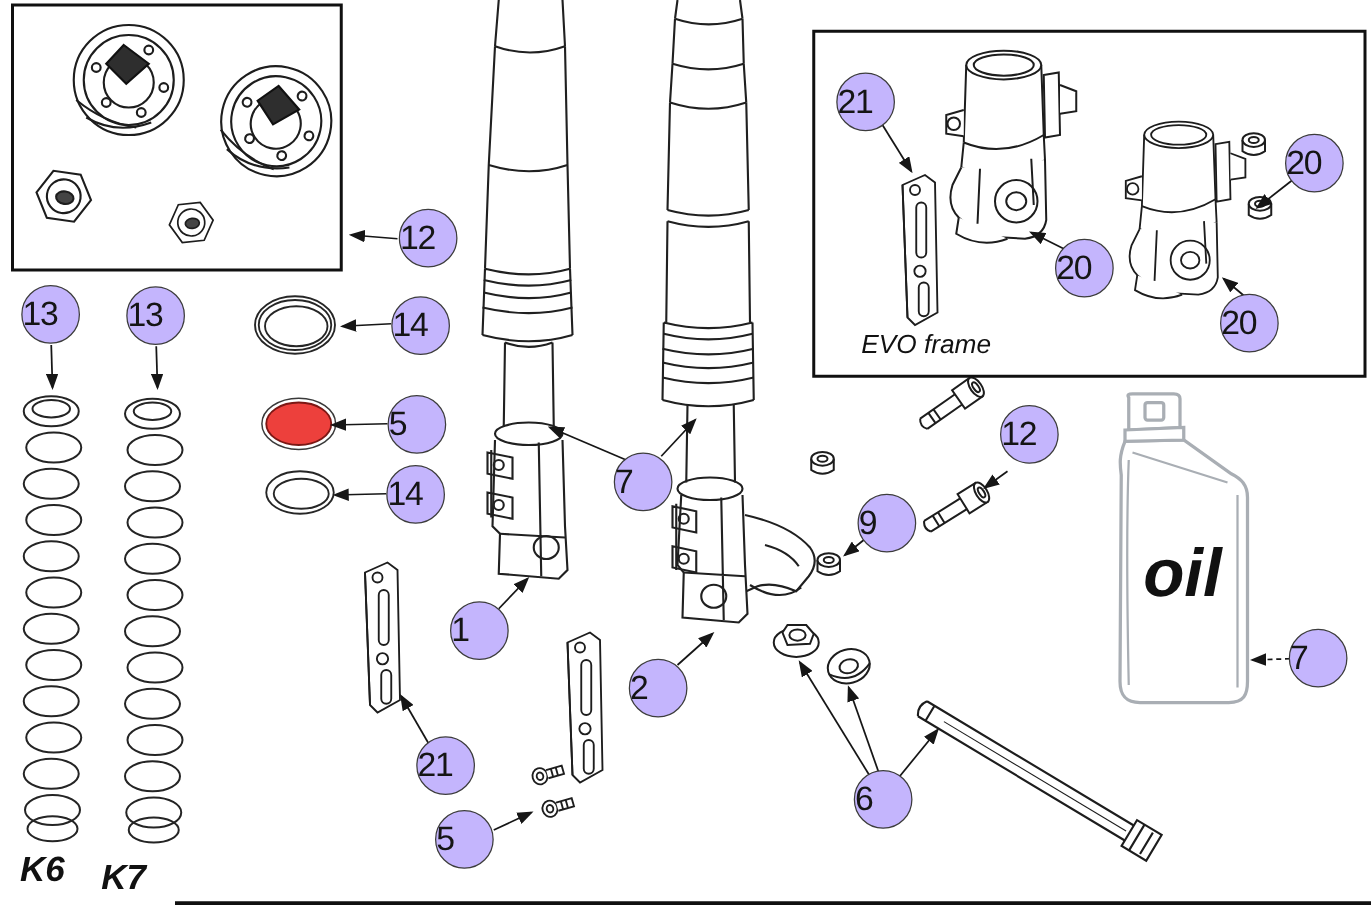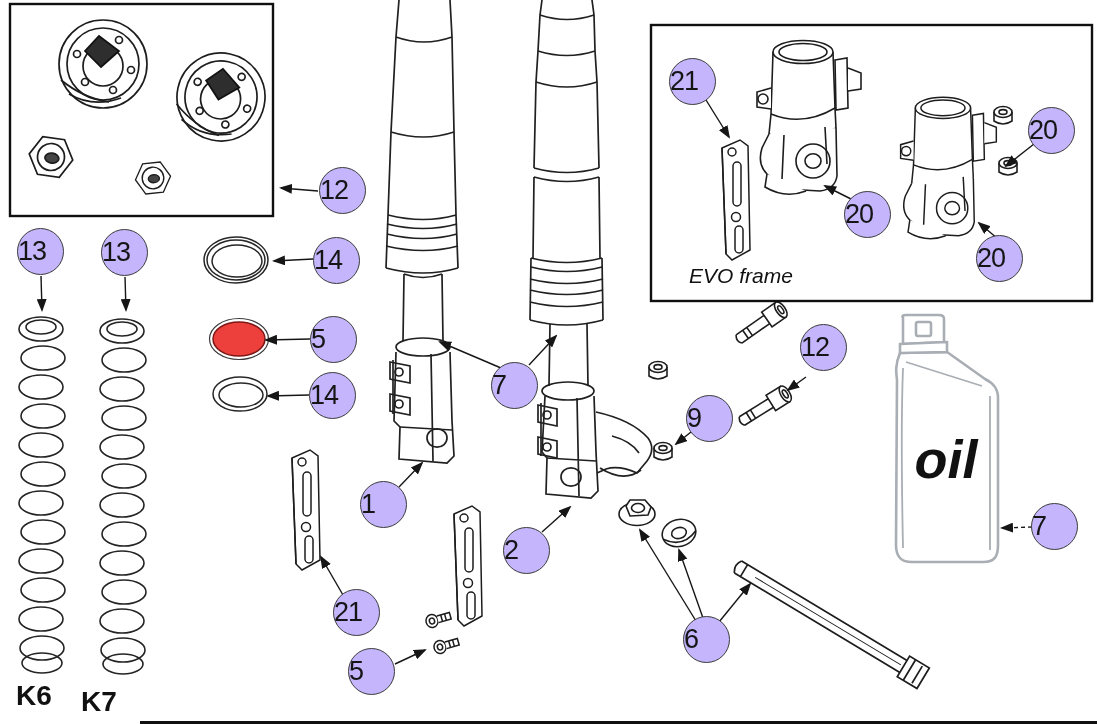--- a/index.html
+++ b/index.html
@@ -2,21 +2,21 @@
 <html><head>
 <meta charset="utf-8">
 <style>
   html,body{margin:0;padding:0;background:#fff;}
   .stage{position:relative;width:1097px;height:724px;background:#fff;overflow:hidden;
          font-family:"Liberation Sans",sans-serif;color:#111;}
   .stage svg{position:absolute;left:0;top:0;}
   .callout{position:absolute;width:47px;height:47px;border:1.4px solid #3c3c3c;border-radius:50%;
            background:#c4b5fd;display:flex;align-items:center;justify-content:flex-start;
            font-size:27px;color:#151515;letter-spacing:-1px;z-index:5;box-sizing:border-box;}
-  .lbl{position:absolute;z-index:4;white-space:nowrap;color:#111;}
+  .lbl{position:absolute;z-index:4;white-space:nowrap;color:#111;font-style:italic;}
   .lbl-k{font-size:28px;font-weight:600;}
   .lbl-it{font-size:21px;font-style:italic;}
   .lbl-oil{font-size:54px;font-style:italic;font-weight:800;letter-spacing:0px;}
 </style>
 </head>
 <body>
 
 <div class="stage">
 
 <svg width="1097" height="724" viewBox="0 0 1097 724">

